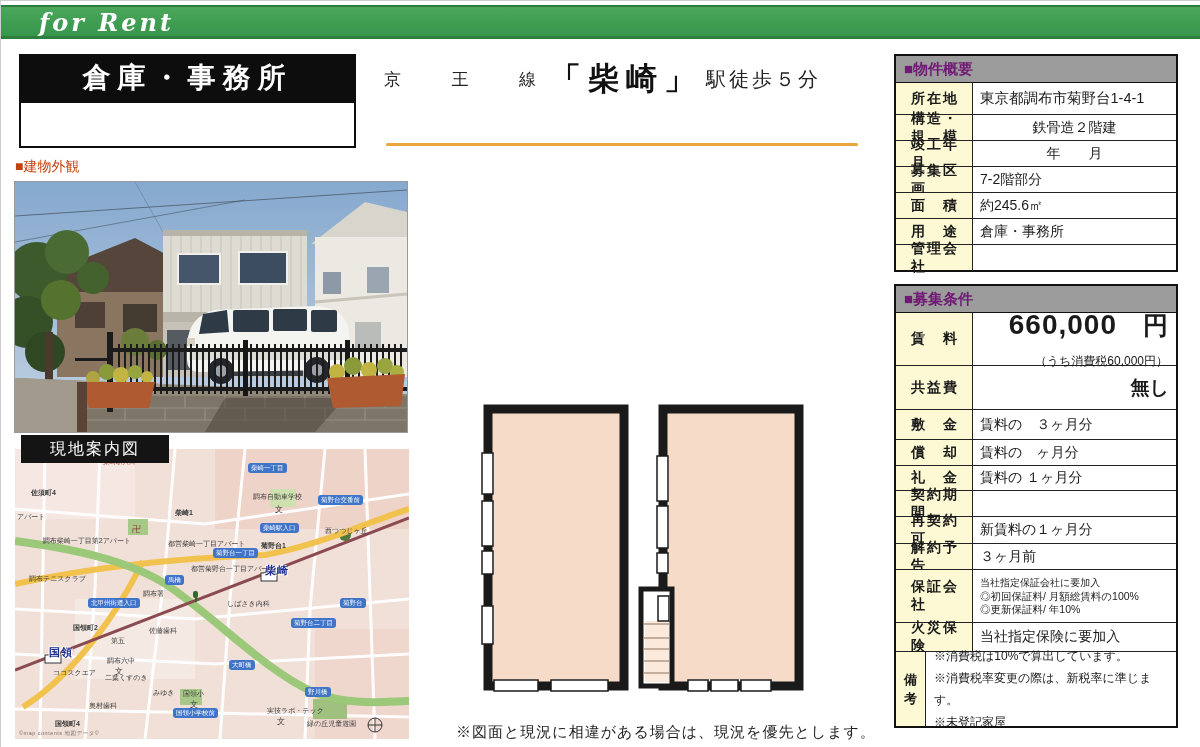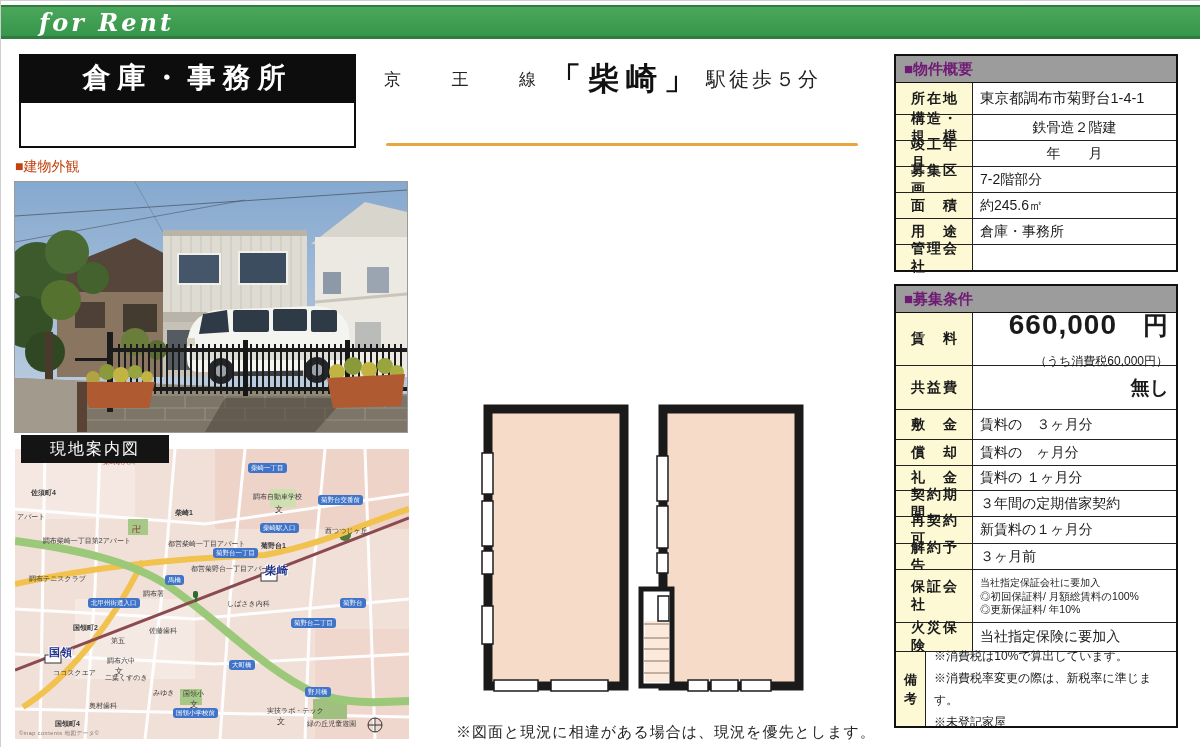--- a/index.html
+++ b/index.html
@@ -506,21 +506,20 @@
       <div class="trow" style="height:24px">
         <div class="tlabel">
             <span>礼金</span>
           </div>
         <div class="tval">賃料の １ヶ月分</div>
       </div>
       <div class="trow" style="height:25px">
         <div class="tlabel">
             <span>契約期間</span>
           </div>
-        <div class="tval">３年間の定期借家契約</div>
       </div>
       <div class="trow" style="height:26px">
         <div class="tlabel">
             <span>再契約可</span>
           </div>
         <div class="tval">新賃料の１ヶ月分</div>
       </div>
       <div class="trow" style="height:25px">
         <div class="tlabel">
             <span>解約予告</span>

